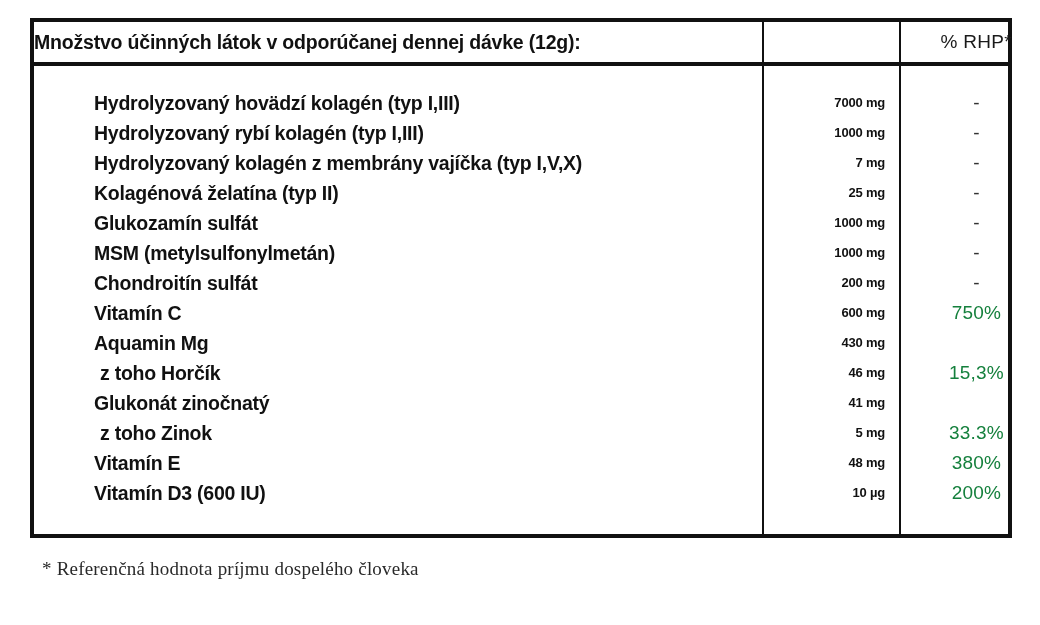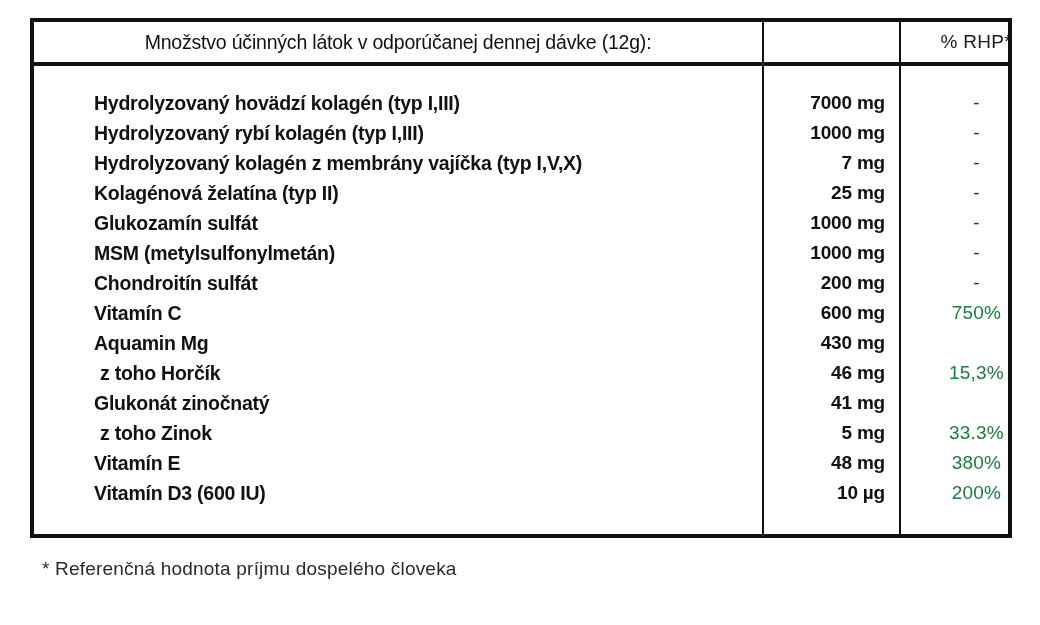--- a/index.html
+++ b/index.html
@@ -46,26 +46,25 @@
     border-bottom: 4px solid #111111;
     padding: 0;
     height: 40px;
     vertical-align: middle;
   }
   .hdr-row > td.divider {
     border-left: 2px solid #111111;
   }
 
   .hdr-title {
-    font-weight: normal;
+    font-weight: bold;
     font-size: 19.5px;
     letter-spacing: -0.2px;
     padding-left: 20px;
     white-space: nowrap;
-    text-align: center;
   }
   .hdr-pct {
     text-align: right;
     font-size: 19px;
     font-weight: 400;
     color: #1a1a1a;
     letter-spacing: 0.3px;
   }
 
   
@@ -96,21 +95,21 @@
     letter-spacing: -0.25px;
     padding-left: 20px;
   }
   .names .row-line.indent {
     padding-left: 26px;
   }
 
   
   .amounts .row-line {
     font-weight: bold;
-    font-size: 19px;
+    font-size: 13px;
     text-align: right;
     padding-right: 14px;
     letter-spacing: -0.2px;
   }
 
   
   .pcts .row-line {
     font-weight: 400;
     font-size: 19px;
     text-align: center;
@@ -123,20 +122,21 @@
 
   
   .footnote {
     margin-top: 20px;
     padding-left: 12px;
     font-size: 19px;
     font-weight: 400;
     color: #2a2a2a;
     letter-spacing: 0.2px;
     white-space: nowrap;
+    font-family: Liberation Serif, serif;
   }
 </style>
 </head>
 <body>
 
 <div class="page">
 
   <div class="nutrition-table">
     <table class="ntable">
       <colgroup>

